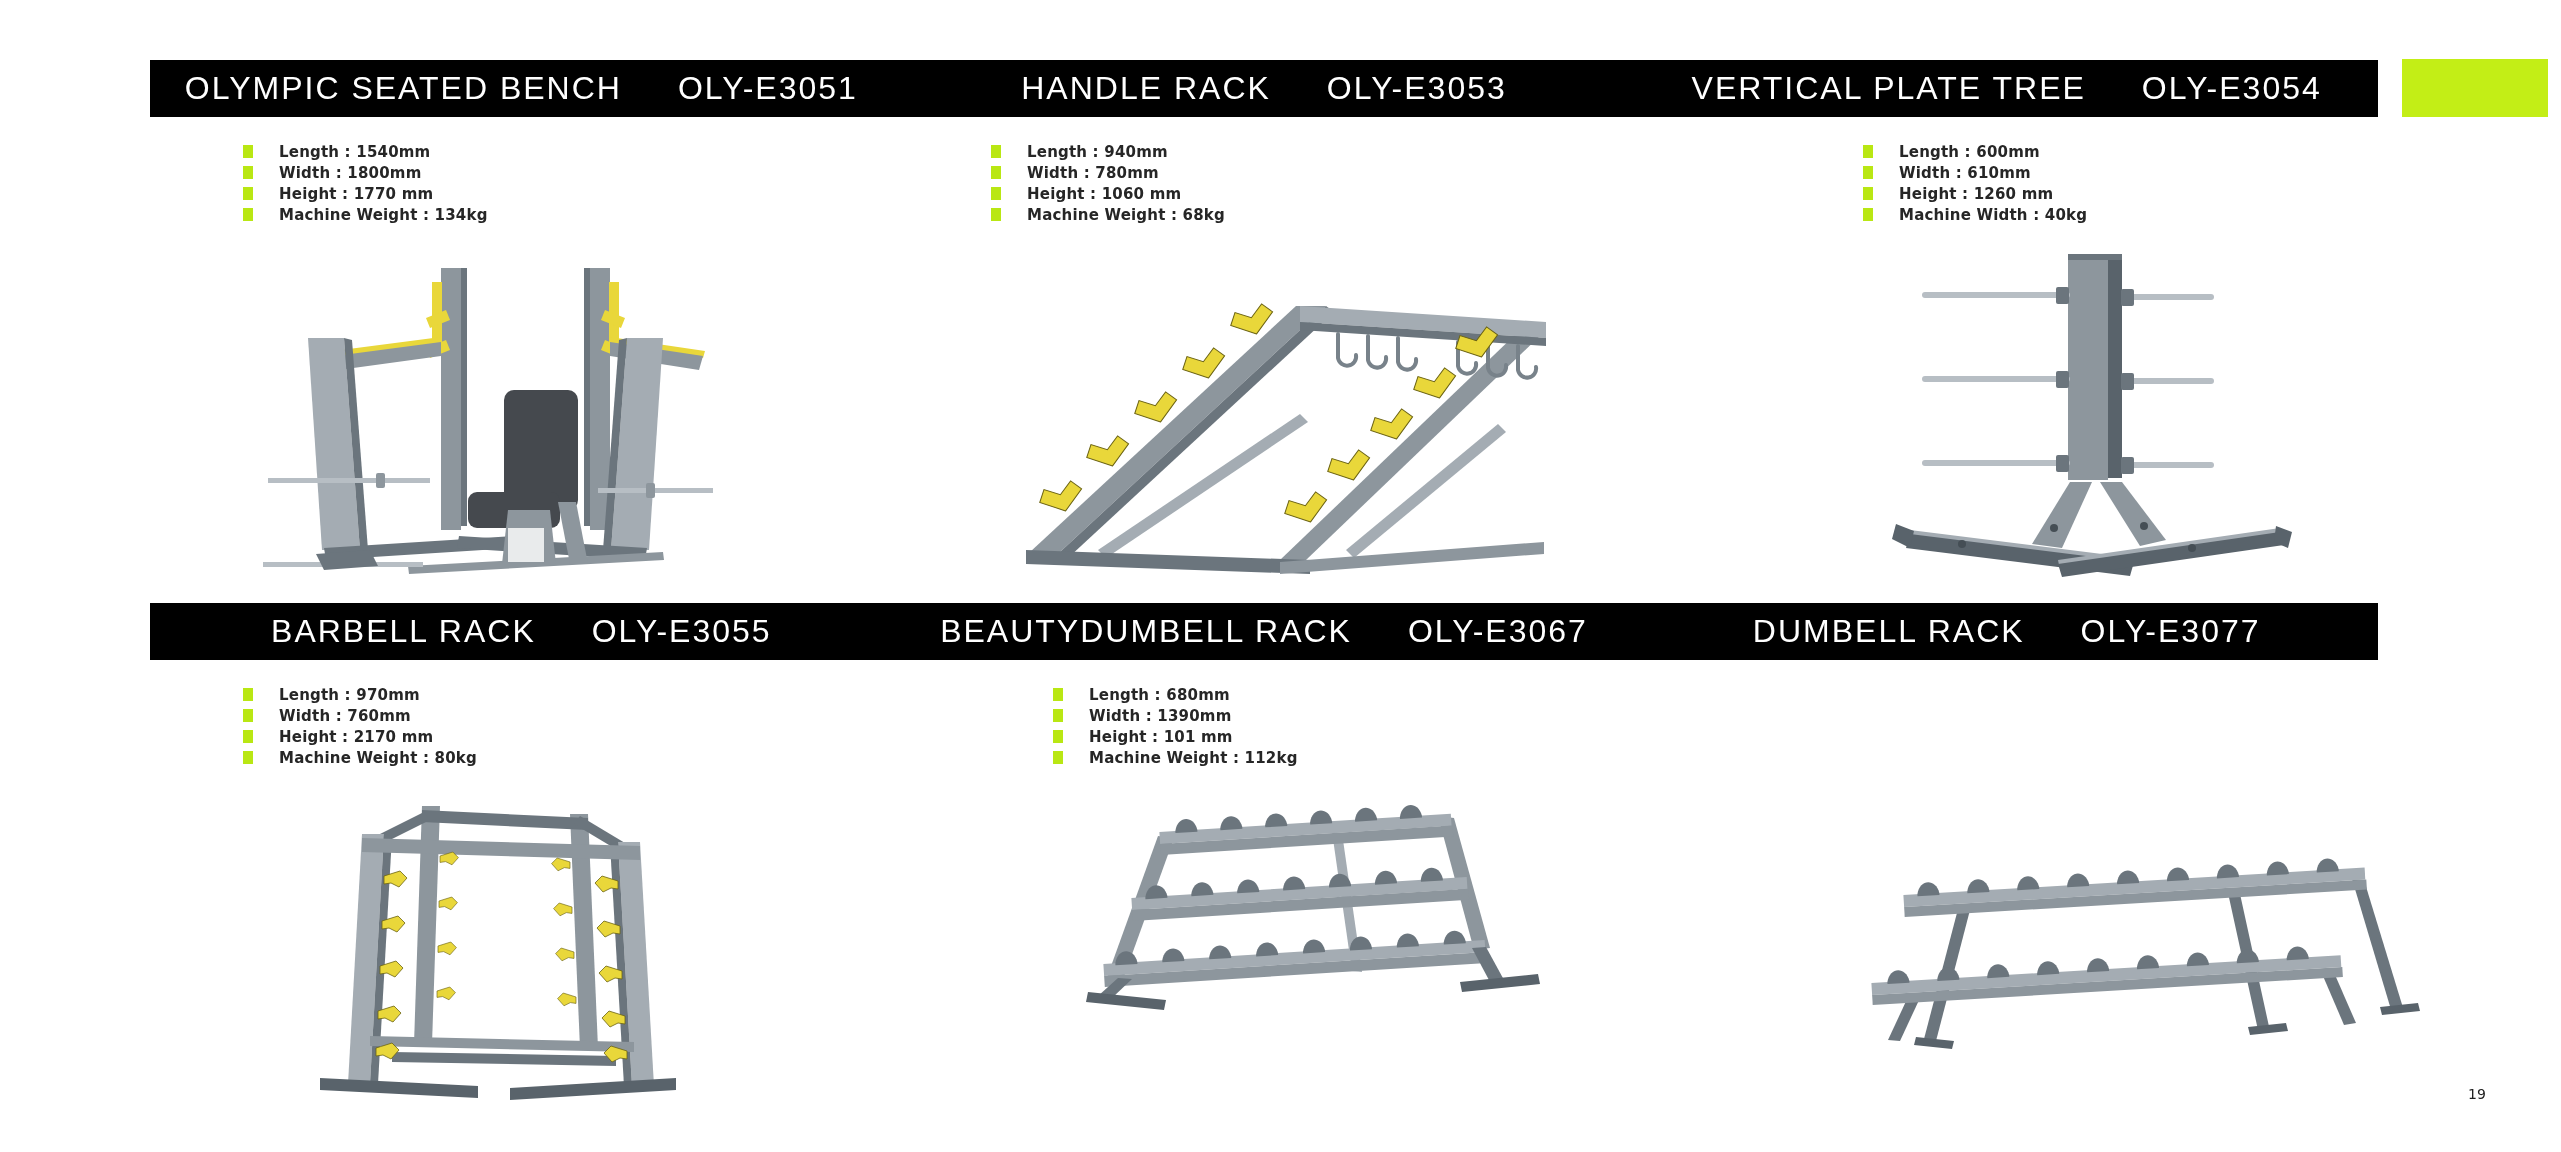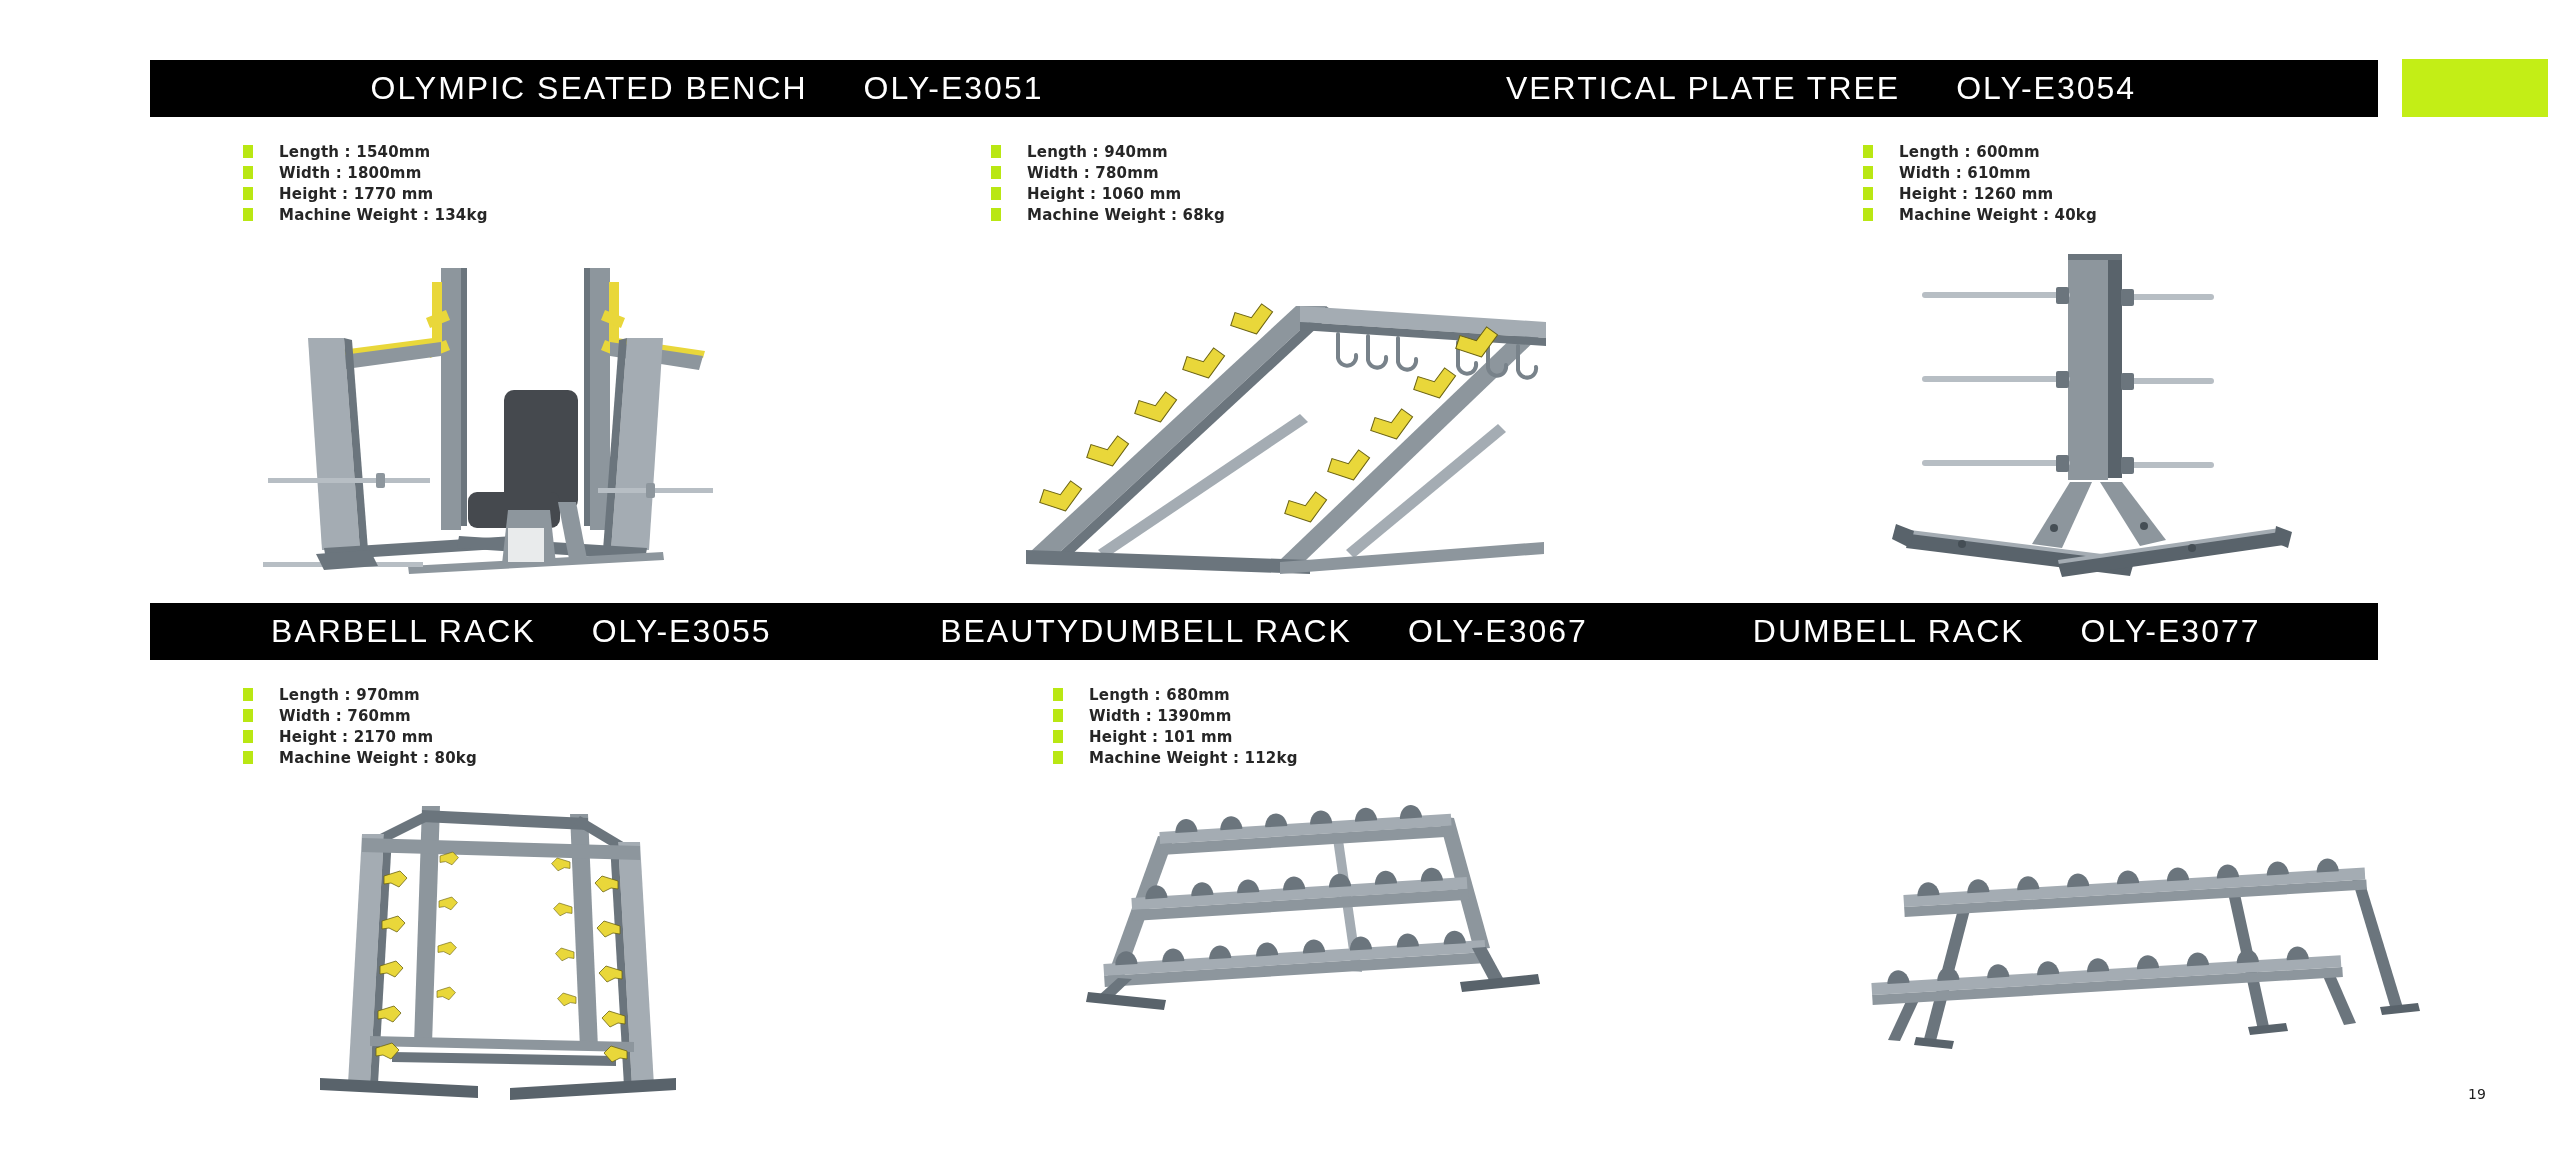--- a/index.html
+++ b/index.html
@@ -29,20 +29,24 @@
 <body>
 
 <div class="page">
 
   <div class="bar" style="top:60px;">
     <div class="bar-cell">
       <span class="tname">OLYMPIC SEATED BENCH</span>
       <span class="tmodel">OLY-E3051</span>
     </div>
     <div class="bar-cell">
+      <span class="tname">HANDLE RACK</span>
+      <span class="tmodel">OLY-E3053</span>
+    </div>
+    <div class="bar-cell">
       <span class="tname">VERTICAL PLATE TREE</span>
       <span class="tmodel">OLY-E3054</span>
     </div>
   </div>
   <div class="accent"></div>
 
   <div class="specs" style="left:243px;top:141px;">
     <div class="spec">
         <span class="bullet"></span>
         <span class="stext">Length : 1540mm</span>
@@ -86,21 +90,21 @@
     <div class="spec">
         <span class="bullet"></span>
         <span class="stext">Width : 610mm</span>
       </div>
     <div class="spec">
         <span class="bullet"></span>
         <span class="stext">Height : 1260 mm</span>
       </div>
     <div class="spec">
         <span class="bullet"></span>
-        <span class="stext">Machine Weight : 40kg</span>
+        <span class="stext">Machine Width : 40kg</span>
       </div>
   </div>
 
   <svg class="pimg" style="left:258px;top:232px;" width="455" height="350" viewBox="0 0 455 350">
     <rect x="183" y="36" width="20" height="262" class="f-mid"></rect>
     <rect x="203" y="36" width="6" height="258" class="f-dark"></rect>
     <rect x="174" y="50" width="10" height="64" class="f-yel"></rect>
     <polygon points="168,86 188,78 192,88 172,96" class="f-yel"></polygon>
     <polygon points="168,116 188,108 192,118 172,126" class="f-yel"></polygon>
     <polygon points="60,121 183,105 183,112 62,128" class="f-yel"></polygon>

